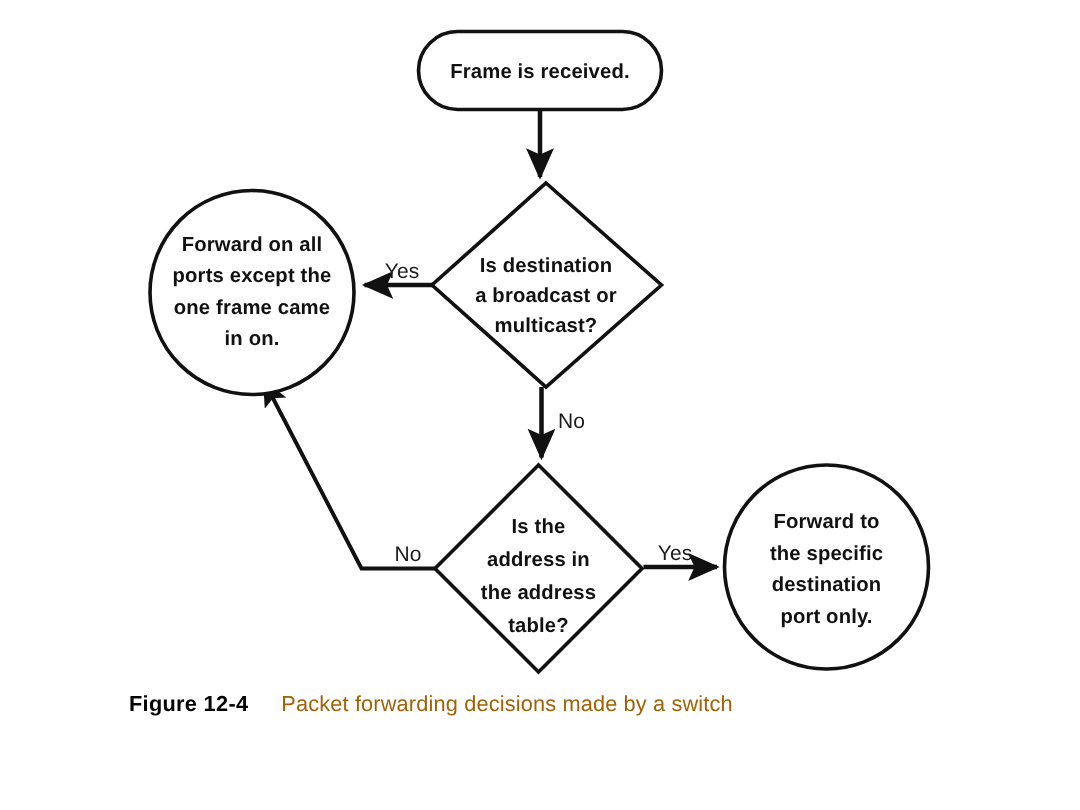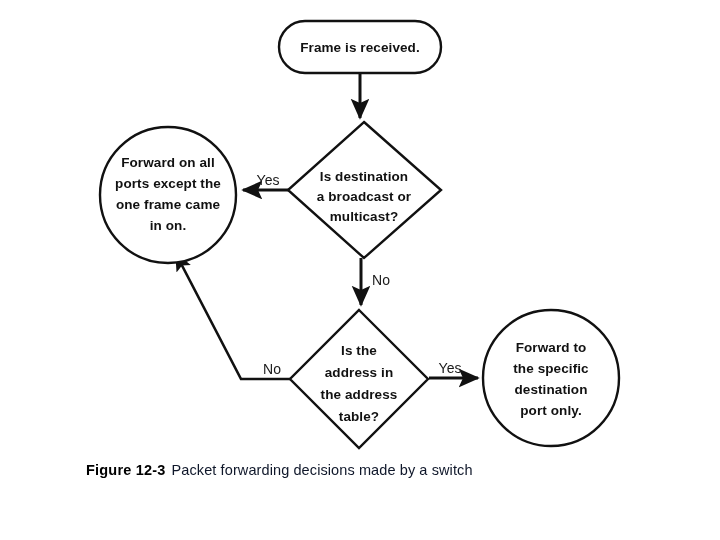--- a/index.html
+++ b/index.html
@@ -80,22 +80,22 @@
     font-family: "Liberation Sans", sans-serif;
     font-size: 14.5px;
     font-weight: bold;
     color: #000000;
     letter-spacing: 0.2px;
   }
   #caption .cap-text {
     font-family: "Liberation Sans", sans-serif;
     font-size: 14.5px;
     font-weight: normal;
-    color: #0f172a;
-    margin-left: 6px;
+    color: #a16207;
+    margin-left: 22px;
     letter-spacing: 0.1px;
   }
   #footer {
     position: absolute;
     left: 0;
     top: 498px;
     width: 720px;
     height: 26px;
   }
   #footer-title {
@@ -185,17 +185,17 @@
       <text class="branch-label" x="381" y="285">No</text>
 
       <text class="branch-label" x="272" y="374">No</text>
 
       <text class="branch-label" x="450" y="373">Yes</text>
 
     </svg>
   </div>
 
   <div id="caption">
-    <span class="cap-label">Figure 12-3</span><span class="cap-text">Packet forwarding decisions made by a switch</span>
+    <span class="cap-label">Figure 12-4</span><span class="cap-text">Packet forwarding decisions made by a switch</span>
   </div>
 
 
 </div>
 
 </body></html>

